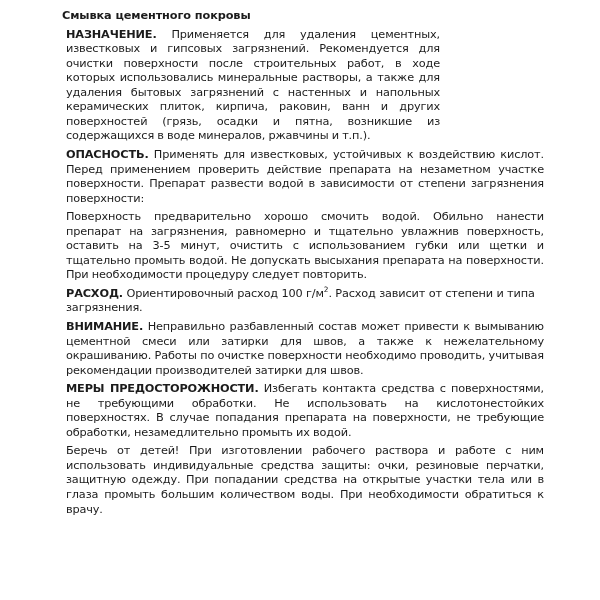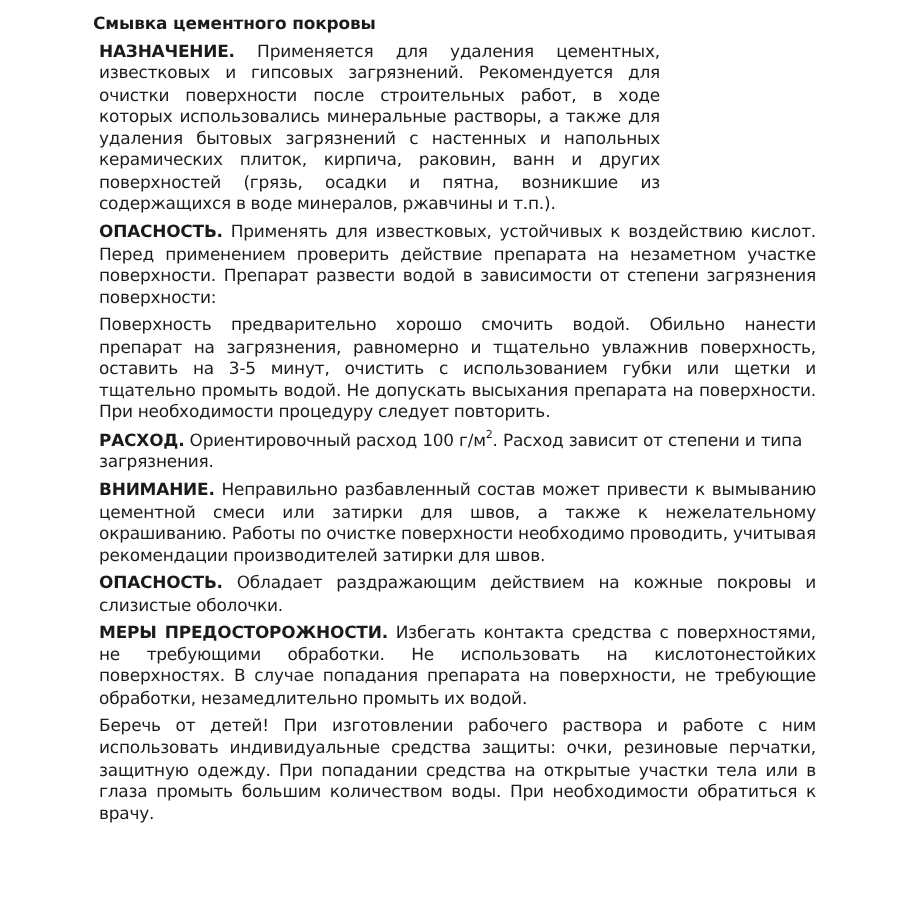--- a/index.html
+++ b/index.html
@@ -77,19 +77,18 @@
 
   <p class="block full"><span class="hd">ОПАСНОСТЬ.</span> <span>Применять для известковых, устойчивых к воздействию кислот. Перед применением проверить действие препарата на незаметном участке поверхности. Препарат развести водой в зависимости от степени загрязнения поверхности:</span></p>
 
 
   <p class="block full"><span>Поверхность предварительно хорошо смочить водой. Обильно нанести препарат на загрязнения, равномерно и тщательно увлажнив поверхность, оставить на 3-5 минут, очистить с использованием губки или щетки и тщательно промыть водой. Не допускать высыхания препарата на поверхности. При необходимости процедуру следует повторить.</span></p>
 
   <p class="block full tight"><span class="hd">РАСХОД.</span> <span>Ориентировочный расход 100 г/м</span><sup>2</sup><span>. Расход зависит от степени и типа загрязнения.</span></p>
 
   <p class="block full"><span class="hd">ВНИМАНИЕ.</span> <span>Неправильно разбавленный состав может привести к вымыванию цементной смеси или затирки для швов, а также к нежелательному окрашиванию. Работы по очистке поверхности необходимо проводить, учитывая рекомендации производителей затирки для швов.</span></p>
 
-  <p class="block full"><span class="hd">ОПАСНОСТЬ.</span> <span>Обладает раздражающим действием на кожные покровы и слизистые оболочки.</span></p>
 
   <p class="block full"><span class="hd">МЕРЫ ПРЕДОСТОРОЖНОСТИ.</span> <span>Избегать контакта средства с поверхностями, не требующими обработки. Не использовать на кислотонестойких поверхностях. В случае попадания препарата на поверхности, не требующие обработки, незамедлительно промыть их водой.</span></p>
 
   <p class="block full"><span>Беречь от детей! При изготовлении рабочего раствора и работе с ним использовать индивидуальные средства защиты: очки, резиновые перчатки, защитную одежду. При попадании средства на открытые участки тела или в глаза промыть большим количеством воды. При необходимости обратиться к врачу.</span></p>
 
 </div>
 
 </body></html>

